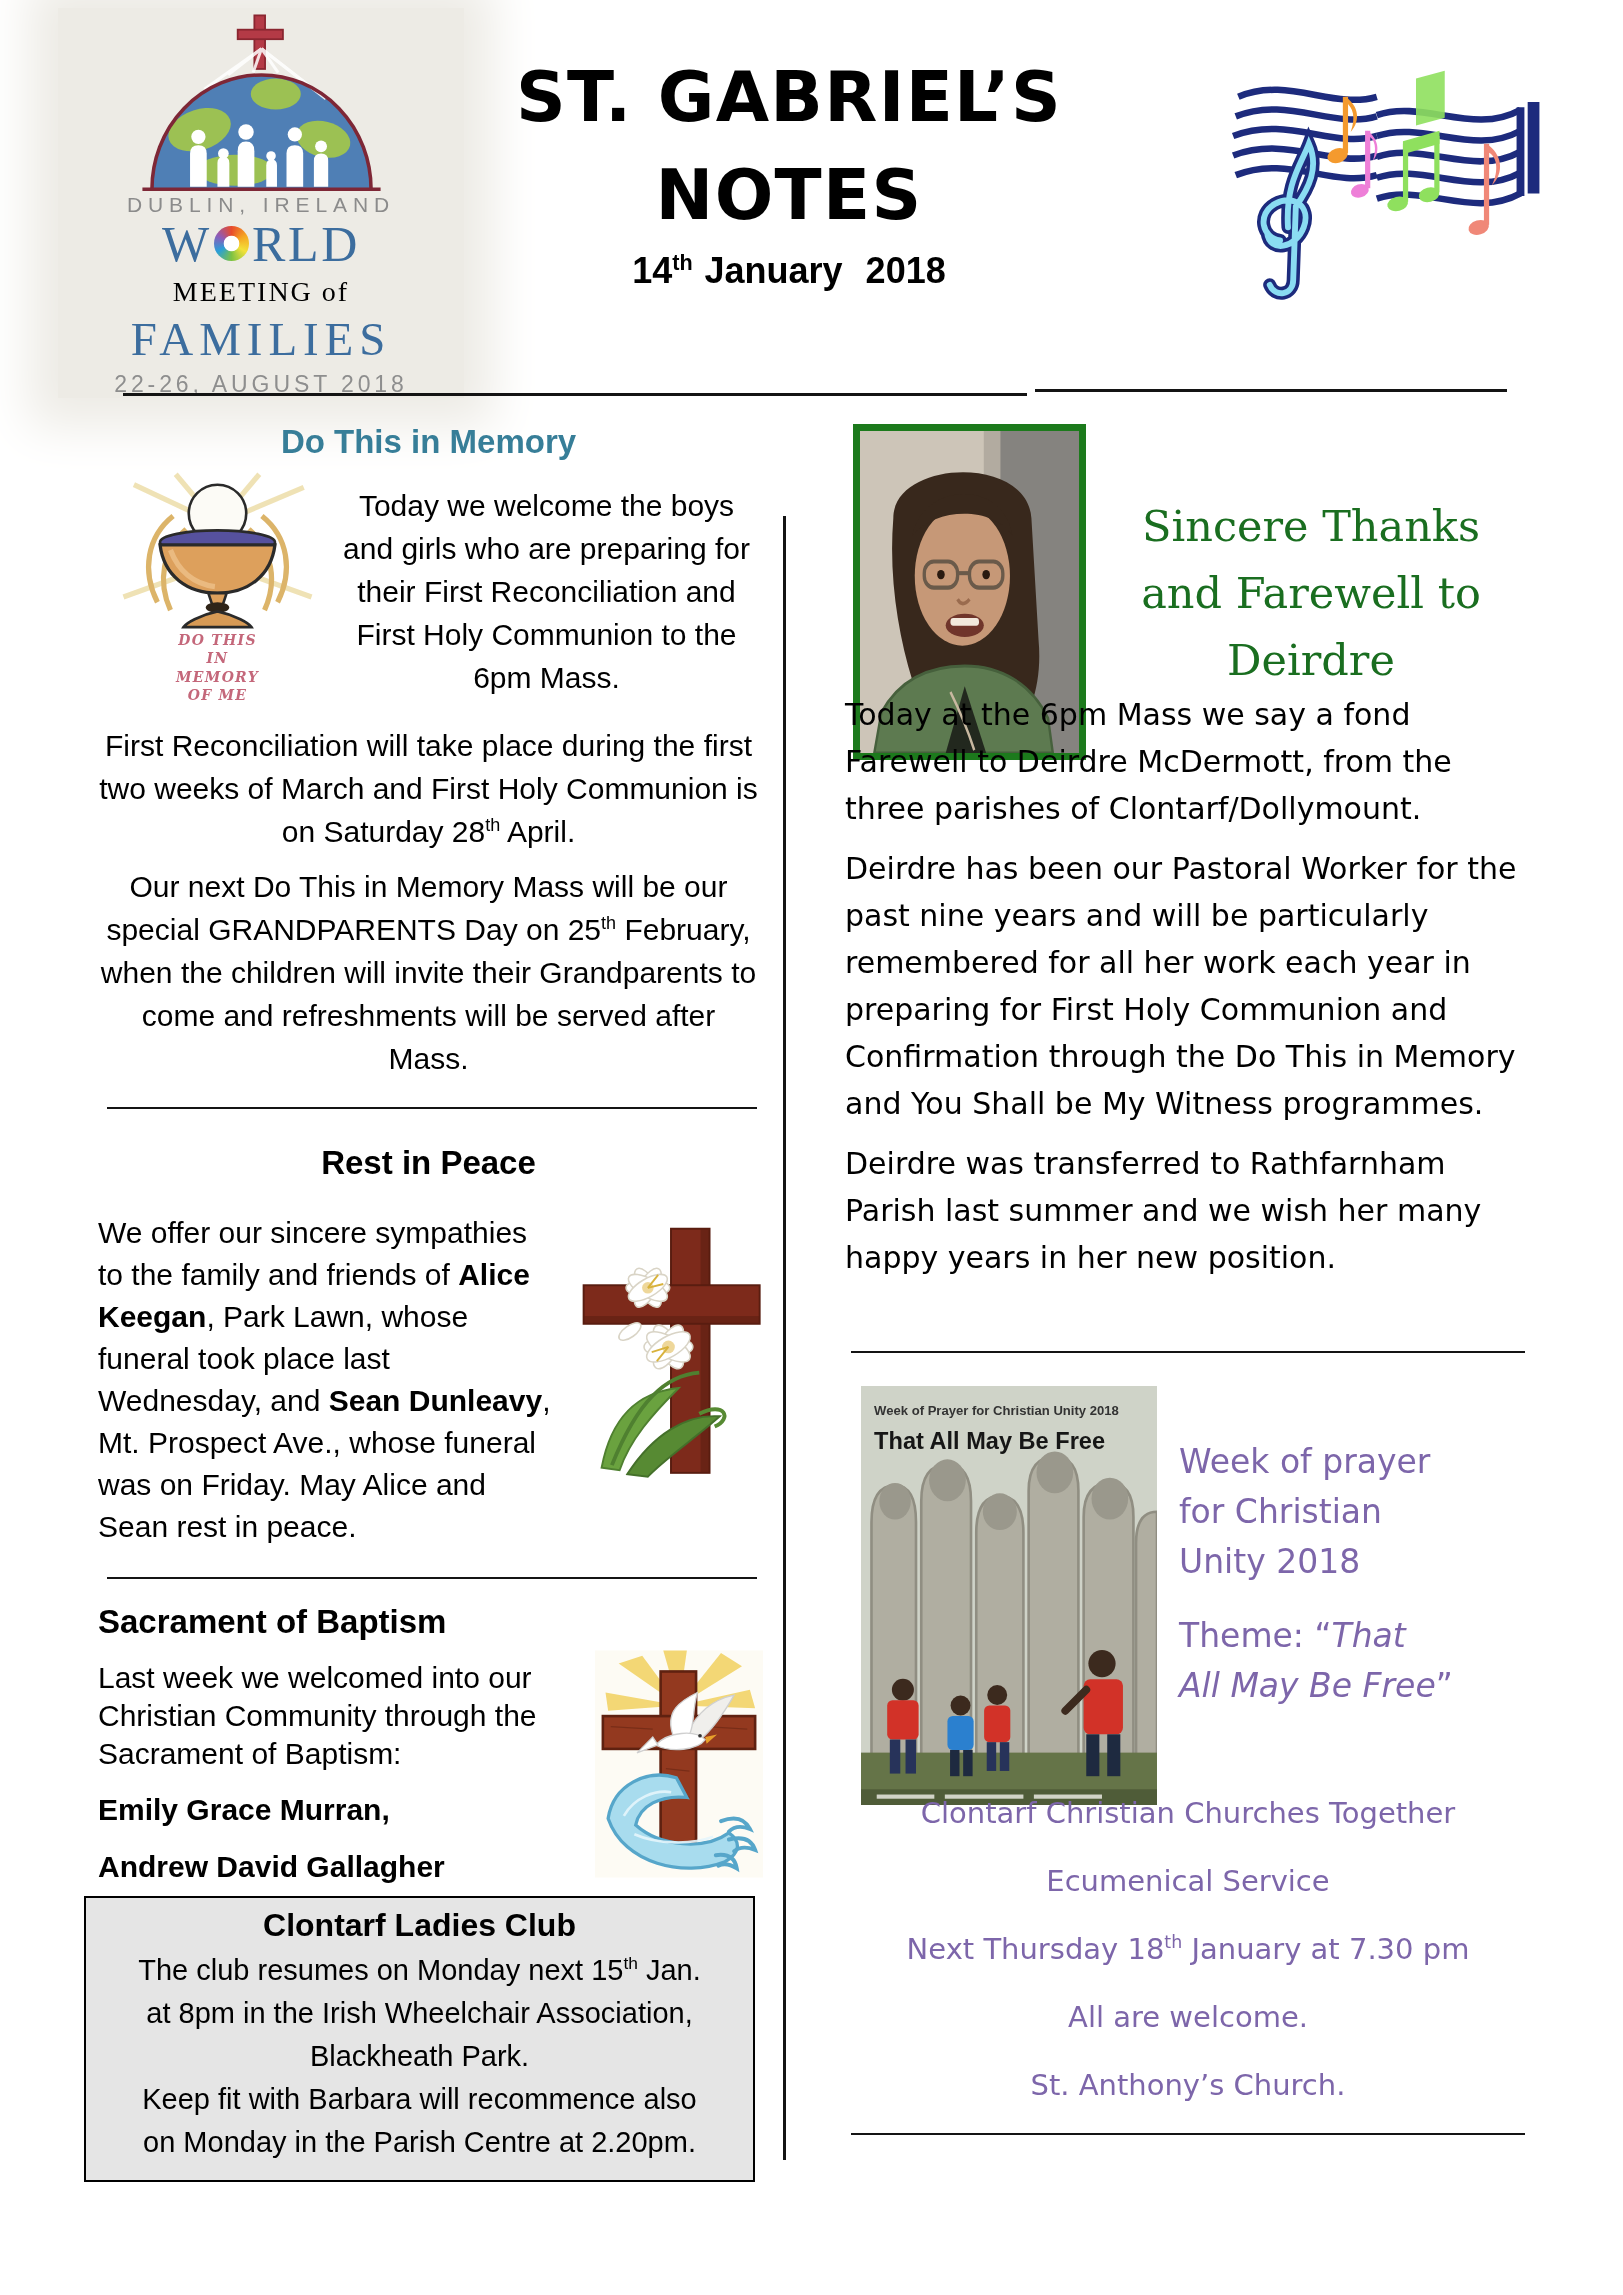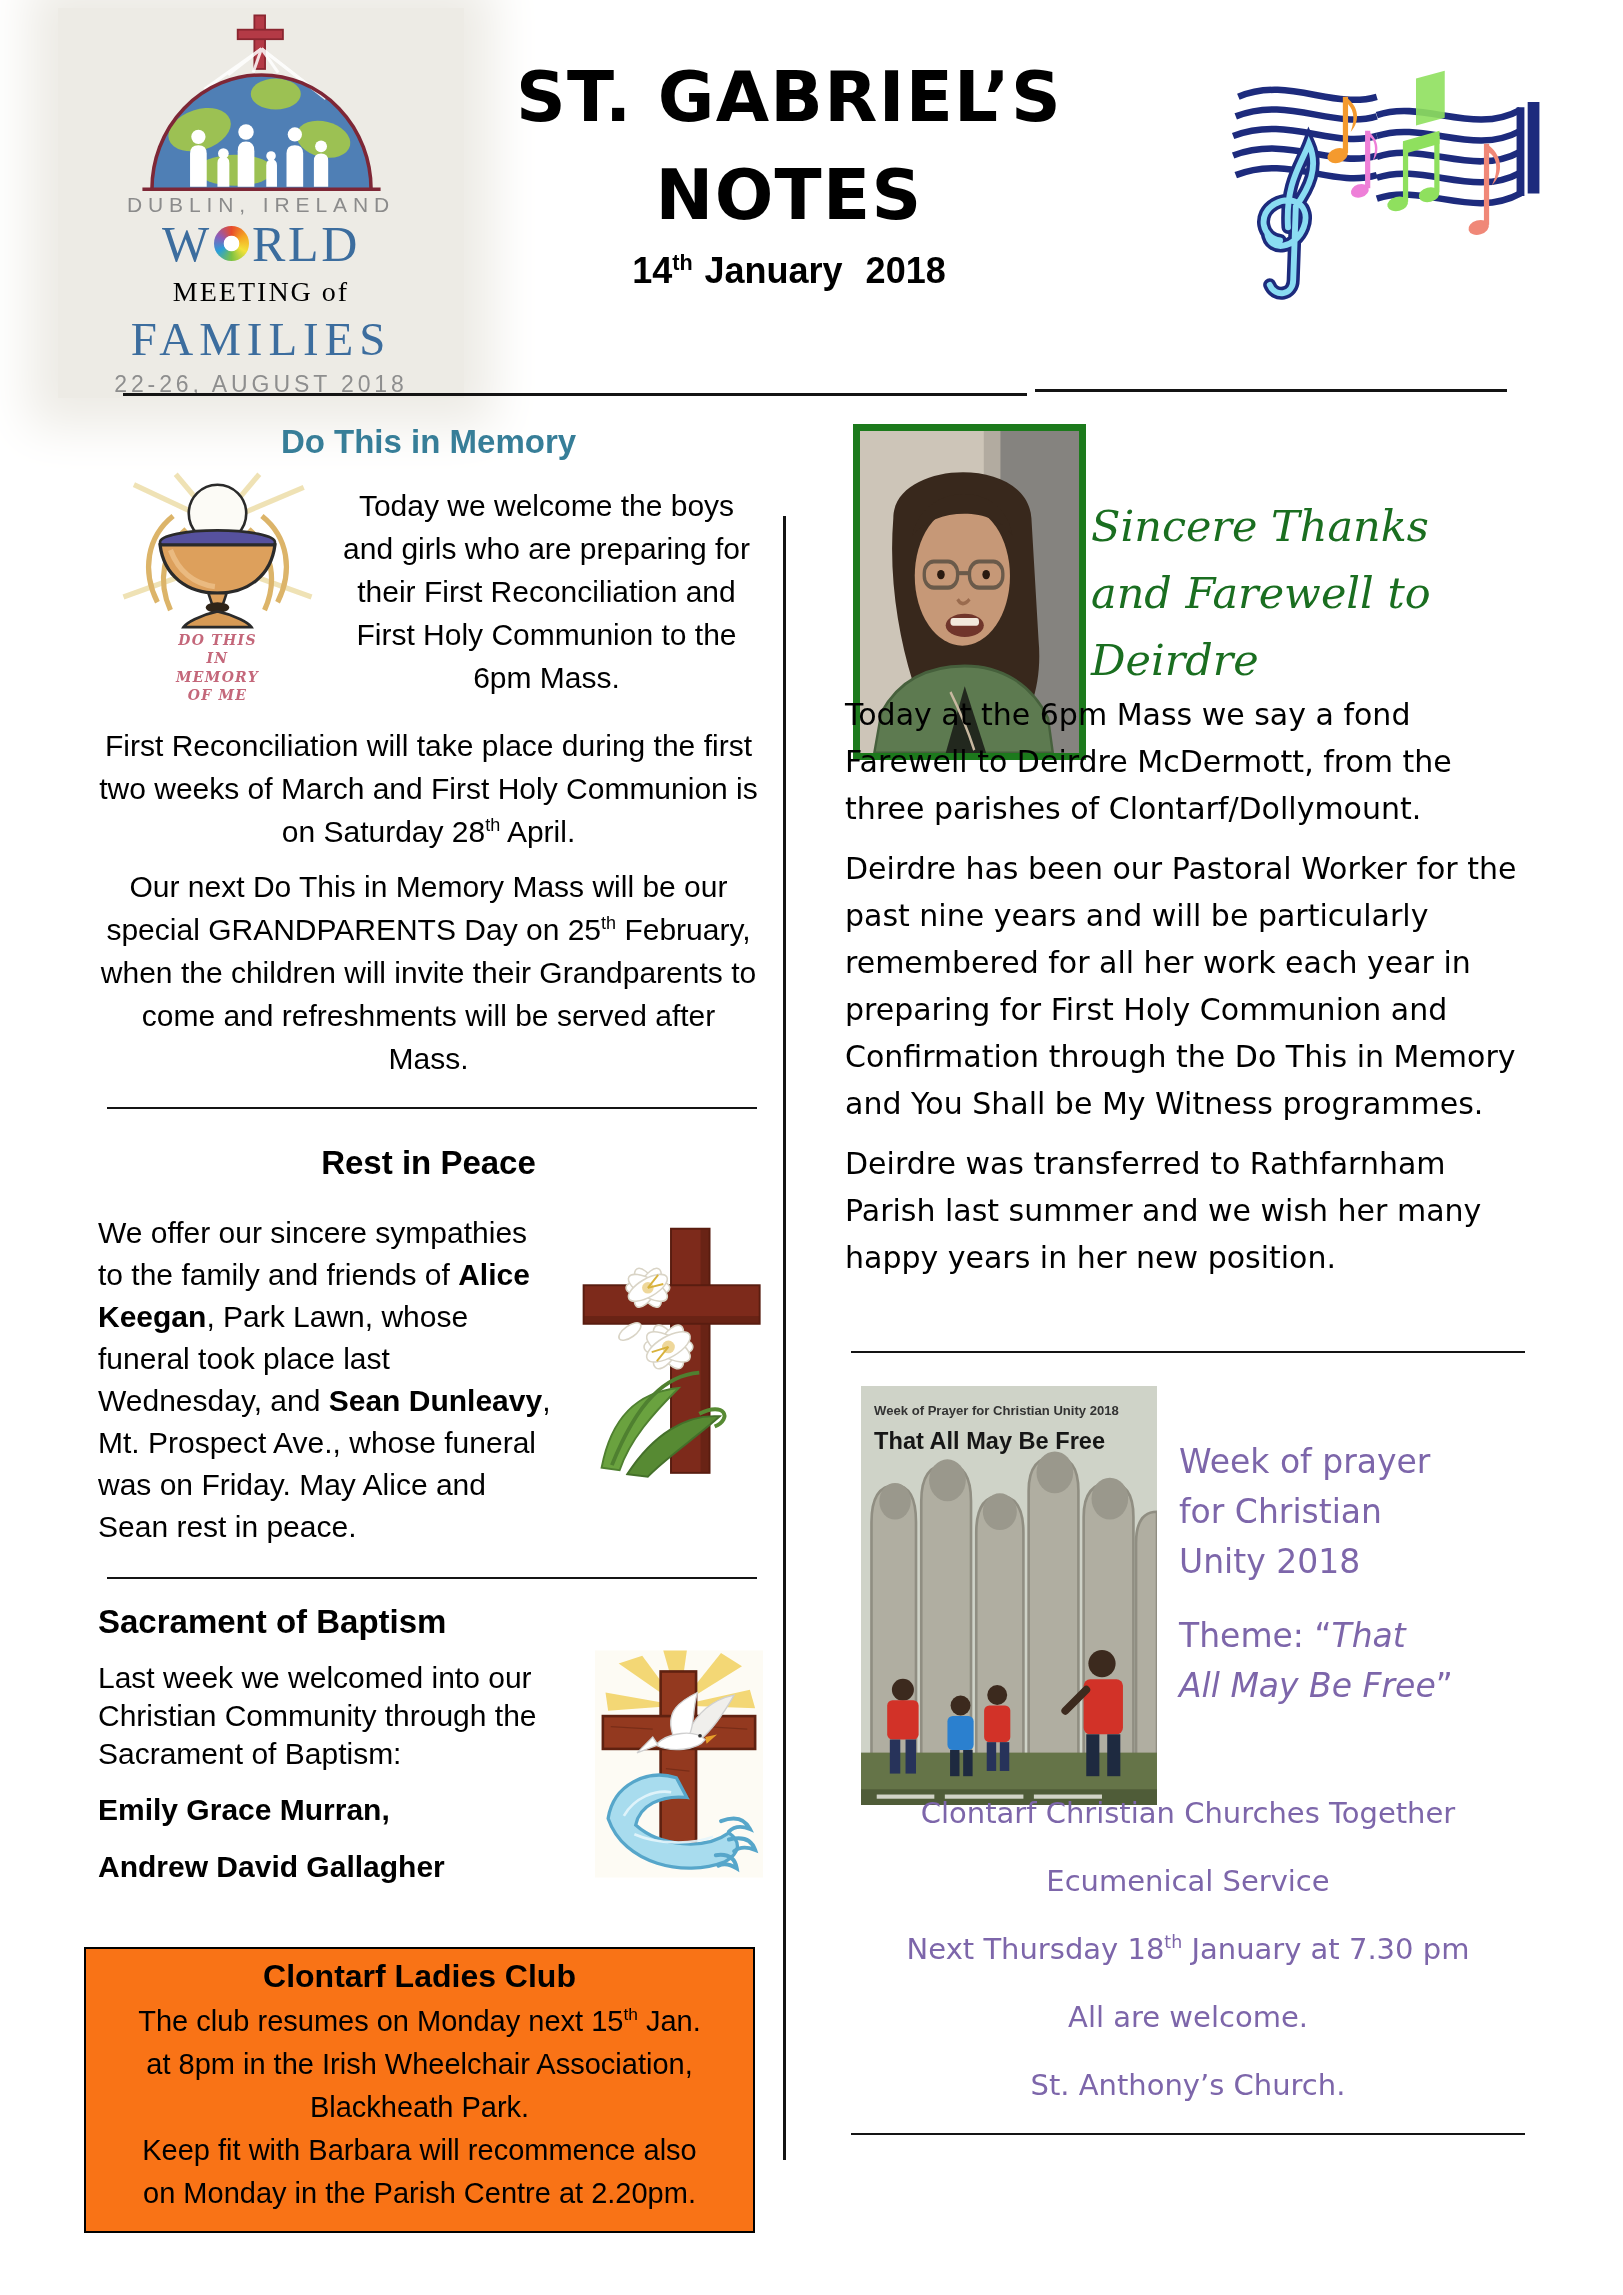--- a/index.html
+++ b/index.html
@@ -52,32 +52,32 @@
   #rip-head{left:98px;top:1144px;width:661px;text-align:center;}
   #rip-body{left:98px;top:1212px;width:664px;font-size:30px;line-height:42px;}
   #rip-body .fig{float:right;width:191px;height:257px;margin:9.2px 0 5.2px 17px;}
   b.nm{font-weight:bold;}
   #rule-l2{left:107px;top:1577px;width:650px;height:2px;}
   #bap-head{left:98px;top:1603px;}
   #bap-body{left:98px;top:1659px;width:665px;font-size:30px;line-height:38px;}
   #bap-body .fig{float:right;width:168px;height:228px;margin:-9.2px 0 0 14.4px;}
   #bap-body p{margin:0;}
   #bap-body p.names{font-weight:bold;margin-top:18.3px;}
-  #club-box{left:84px;top:1947px;width:671px;box-sizing:border-box;border:2.6px solid #000;
-            background:#f97316;text-align:center;padding:9.2px 5.2px 15.7px;}
+  #club-box{left:84px;top:1896px;width:671px;box-sizing:border-box;border:2.6px solid #000;
+            background:#e5e5e5;text-align:center;padding:9.2px 5.2px 15.7px;}
   #club-box h3{font-size:32px;margin:0 0 5.2px;font-weight:bold;}
   #club-box .ln{font-size:29px;line-height:43px;}
 
   
   .comic{font-family:"DejaVu Sans",sans-serif;}
   #photo-fig{left:853px;top:424px;width:233px;height:336px;box-sizing:border-box;
              border:7.2px solid #1c7a1c;background:#cdc5b8;}
   #photo-fig svg{width:100%;height:100%;display:block;}
-  #fw-head{left:1091px;top:493px;width:440px;text-align:left;font-family:"DejaVu Serif",serif;
-           font-style:italic;color:#1a6e20;font-size:43px;line-height:67px;}
+  #fw-head{left:1091px;top:493px;width:440px;text-align:center;font-family:"DejaVu Serif",serif;
+           color:#1a6e20;font-size:43px;line-height:67px;}
   #fw-body{left:845px;top:691px;width:686px;font-size:30px;line-height:47px;}
   #fw-body p{margin:0 0 13px;}
   #rule-r1{left:851px;top:1351px;width:674px;height:2px;}
   #poster-fig{left:861px;top:1386px;width:296px;height:419px;text-decoration:underline;}
   #poster-fig svg{width:100%;height:100%;display:block;}
   .purple{color:#7d66aa;}
   #unity-side{left:1179px;top:1437px;width:368px;font-size:33px;line-height:50px;}
   #unity-theme{margin-top:23.6px;}
   .ital{font-style:italic;}
   #service-block{left:845px;top:1798px;width:686px;text-align:center;font-size:29px;}

